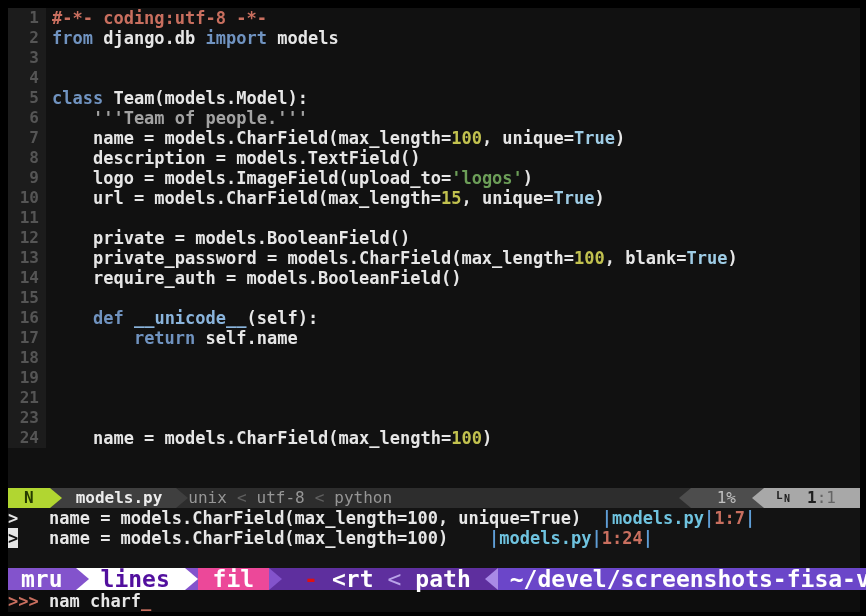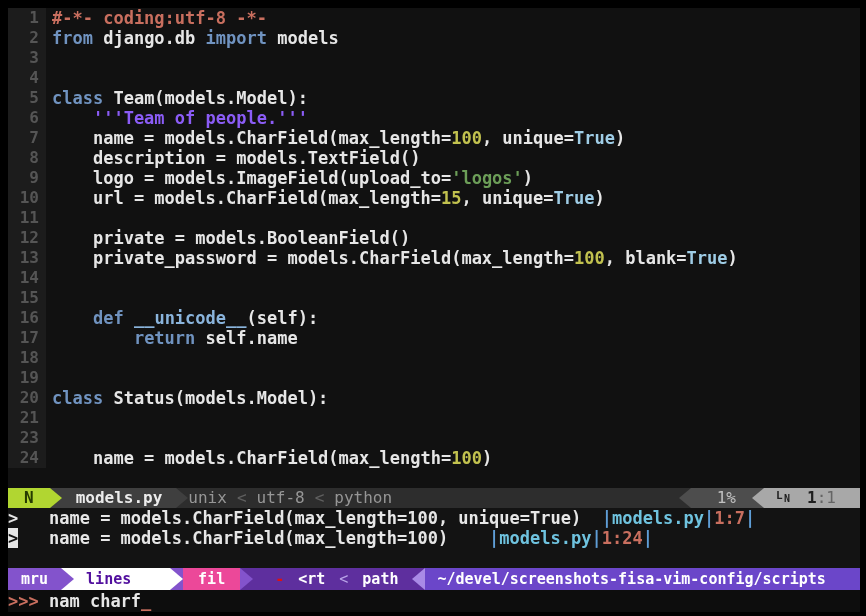--- a/index.html
+++ b/index.html
@@ -8,21 +8,21 @@
   .window { position:absolute; left:8px; top:8px; width:852px; height:604px; }
 
   
   .editor { height:480px; background:#111111; }
   .line { display:flex; height:20px; line-height:20px; font-size:17px; }
   .gutter { flex:0 0 38px; background:#1c1c1c; color:#555555; text-align:right;
             padding-right:7px; font-size:16px; }
   .code { white-space:pre; padding-left:6px; color:#e6e6e6; }
   .c-plain   { color:#e6e6e6; }
   .c-kw      { color:#7093c0; }
-  .c-comment { color:#8b5cf6; }
+  .c-comment { color:#a3a3a3; }
   .c-str     { color:#6c9e58; }
   .c-num     { color:#c2c24f; }
   .c-bool    { color:#9fcde6; }
   .c-func    { color:#8ab4dc; }
   .c-red     { color:#c96f5f; }
 
   
   .statusbar { height:20px; display:flex; align-items:stretch; background:#2d2d2d;
                font-size:16px; line-height:20px; }
   .sb-mode { background:#b1d631; color:#253b00; padding:0 16px; font-weight:bold; }
@@ -48,21 +48,21 @@
   .results { height:60px; background:#131313; }
   .rrow { height:20px; line-height:20px; font-size:17px; white-space:pre; color:#e6e6e6; }
   .marker { color:#e6e6e6; }
   .marker.sel { background:#e6e6e6; color:#111111; }
   .r-pipe { color:#5f9ed7; }
   .r-file { color:#6fc3df; }
   .r-pos  { color:#c96f5f; }
 
   
   .unitebar { height:22px; display:flex; align-items:stretch; background:#6b46c9;
-              font-size:15px; line-height:22px; color:#fff; }
+              font-size:23px; line-height:22px; color:#fff; }
   .ar2 { width:0; height:0; border-top:11px solid transparent; border-bottom:11px solid transparent; }
   .u-mru { background:#8353cc; padding:0 13px; }
   .ar-mru { border-left:13px solid #8353cc; background:#ffffff; }
   .u-lines { background:#ffffff; color:#52109e; padding:0 18px 0 12px; min-width:96px; }
   .ar-lines { border-left:13px solid #ffffff; background:#8353cc; }
   .u-fil { background:#ec4899; padding:0 15px; }
   .ar-fil { border-left:13px solid #8353cc; background:#5e2f9e; }
   .u-dark { background:#5e2f9e; display:flex; align-items:center; gap:14px; padding:0 14px 0 22px; }
   .u-dash { color:#e01010; }
   .u-sep { color:#b9a3e8; font-weight:normal; }
@@ -128,44 +128,41 @@
       <div class="line">
         <span class="gutter">12</span>
         <span class="code"><span class="c-plain">    private = models.BooleanField()</span></span>
       </div>
       <div class="line">
         <span class="gutter">13</span>
         <span class="code"><span class="c-plain">    private_password = models.CharField(max_length=</span><span class="c-num">100</span><span class="c-plain">, blank=</span><span class="c-bool">True</span><span class="c-plain">)</span></span>
       </div>
       <div class="line">
         <span class="gutter">14</span>
+        <span class="code"><span class="c-plain">    require_auth = models.BooleanField()</span></span>
       </div>
       <div class="line">
         <span class="gutter">15</span>
         <span class="code"></span>
       </div>
       <div class="line">
         <span class="gutter">16</span>
         <span class="code"><span class="c-plain">    </span><span class="c-kw">def</span><span class="c-plain"> </span><span class="c-func">__unicode__</span><span class="c-plain">(self):</span></span>
       </div>
       <div class="line">
         <span class="gutter">17</span>
         <span class="code"><span class="c-plain">        </span><span class="c-kw">return</span><span class="c-plain"> self.name</span></span>
       </div>
       <div class="line">
         <span class="gutter">18</span>
         <span class="code"></span>
       </div>
       <div class="line">
         <span class="gutter">19</span>
         <span class="code"></span>
-      </div>
-      <div class="line">
-        <span class="gutter">20</span>
-        <span class="code"><span class="c-kw">class</span><span class="c-plain"> Status(models.Model):</span></span>
       </div>
       <div class="line">
         <span class="gutter">21</span>
       </div>
       <div class="line">
         <span class="gutter">23</span>
         <span class="code"></span>
       </div>
       <div class="line">
         <span class="gutter">24</span>

